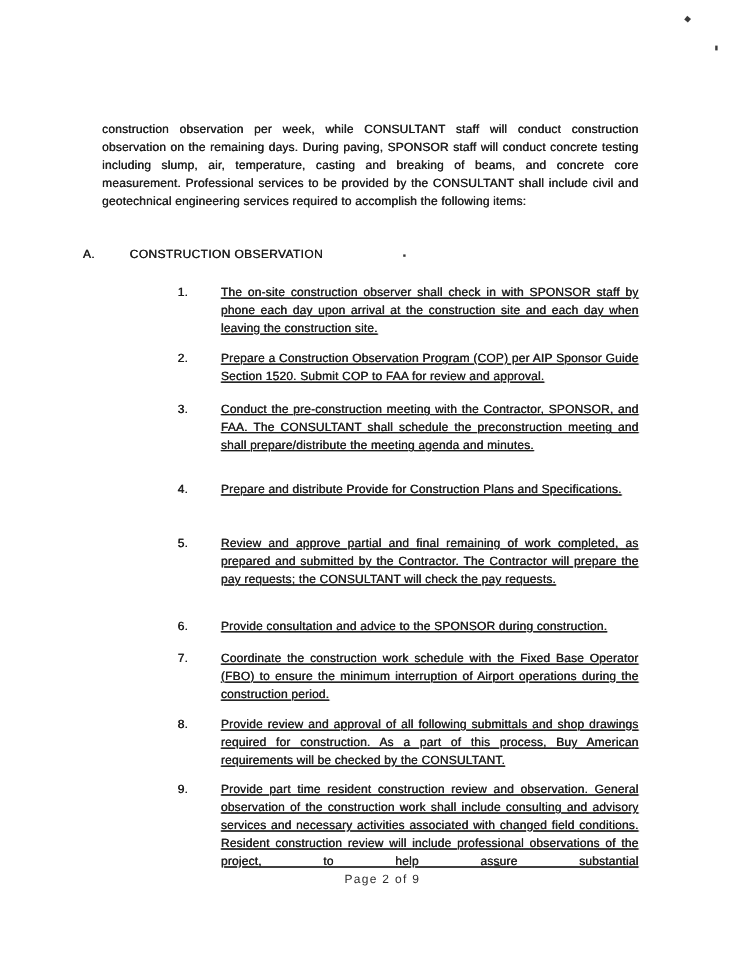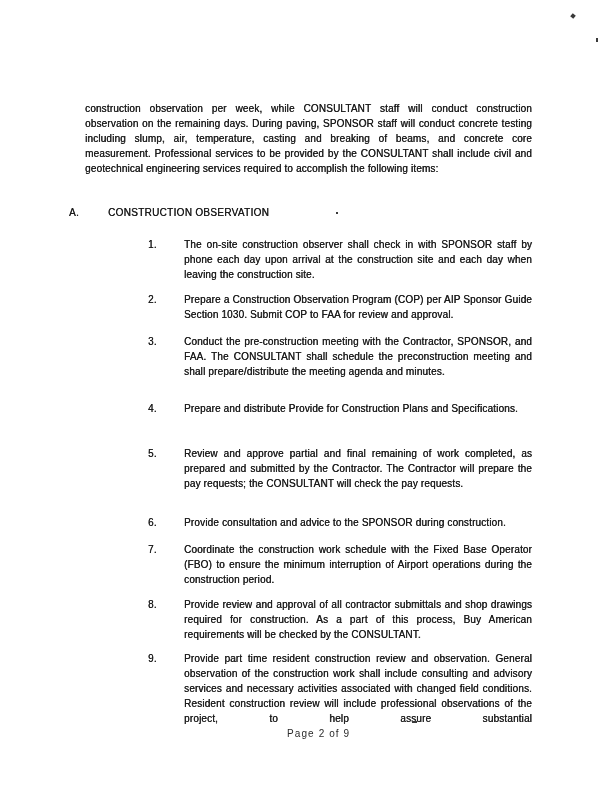--- a/index.html
+++ b/index.html
@@ -55,20 +55,21 @@
     display: flex;
   }
   .item .num {
     flex: none;
     width: 36px;
   }
   .item .item-text {
     flex: 1;
     margin: 0;
     text-align: justify;
+    text-decoration: underline;
   }
   .item.justify-last .item-text {
     text-align-last: justify;
   }
   .footer {
     position: absolute;
     left: 287px;
     top: 728px;
     font-family: Liberation Sans, sans-serif;
     font-size: 10px;
@@ -97,21 +98,21 @@
 
   <div class="items-layer">
 
     <div class="item scan-text" style="top:237px">
       <span class="num">1.</span>
       <p class="item-text">The on-site construction observer shall check in with SPONSOR staff by phone each day upon arrival at the construction site and each day when leaving the construction site.</p>
     </div>
 
     <div class="item scan-text" style="top:292px">
       <span class="num">2.</span>
-      <p class="item-text">Prepare a Construction Observation Program (COP) per AIP Sponsor Guide Section 1030. Submit COP to FAA for review and approval.</p>
+      <p class="item-text">Prepare a Construction Observation Program (COP) per AIP Sponsor Guide Section 1520. Submit COP to FAA for review and approval.</p>
     </div>
 
     <div class="item scan-text" style="top:334px">
       <span class="num">3.</span>
       <p class="item-text">Conduct the pre-construction meeting with the Contractor, SPONSOR, and FAA. The CONSULTANT shall schedule the preconstruction meeting and shall prepare/distribute the meeting agenda and minutes.</p>
     </div>
 
     <div class="item scan-text" style="top:401px">
       <span class="num">4.</span>
       <p class="item-text">Prepare and distribute Provide for Construction Plans and Specifications.</p>
@@ -127,21 +128,21 @@
       <p class="item-text">Provide consultation and advice to the SPONSOR during construction.</p>
     </div>
 
     <div class="item scan-text" style="top:542px">
       <span class="num">7.</span>
       <p class="item-text">Coordinate the construction work schedule with the Fixed Base Operator (FBO) to ensure the minimum interruption of Airport operations during the construction period.</p>
     </div>
 
     <div class="item scan-text" style="top:597px">
       <span class="num">8.</span>
-      <p class="item-text">Provide review and approval of all contractor submittals and shop drawings required for construction. As a part of this process, Buy American requirements will be checked by the CONSULTANT.</p>
+      <p class="item-text">Provide review and approval of all following submittals and shop drawings required for construction. As a part of this process, Buy American requirements will be checked by the CONSULTANT.</p>
     </div>
 
     <div class="item scan-text justify-last" style="top:651px">
       <span class="num">9.</span>
       <p class="item-text">Provide part time resident construction review and observation. General observation of the construction work shall include consulting and advisory services and necessary activities associated with changed field conditions. Resident construction review will include professional observations of the project, to help assure substantial</p>
     </div>
 
   </div>
 
   <div class="footer">Page 2 of 9</div>

